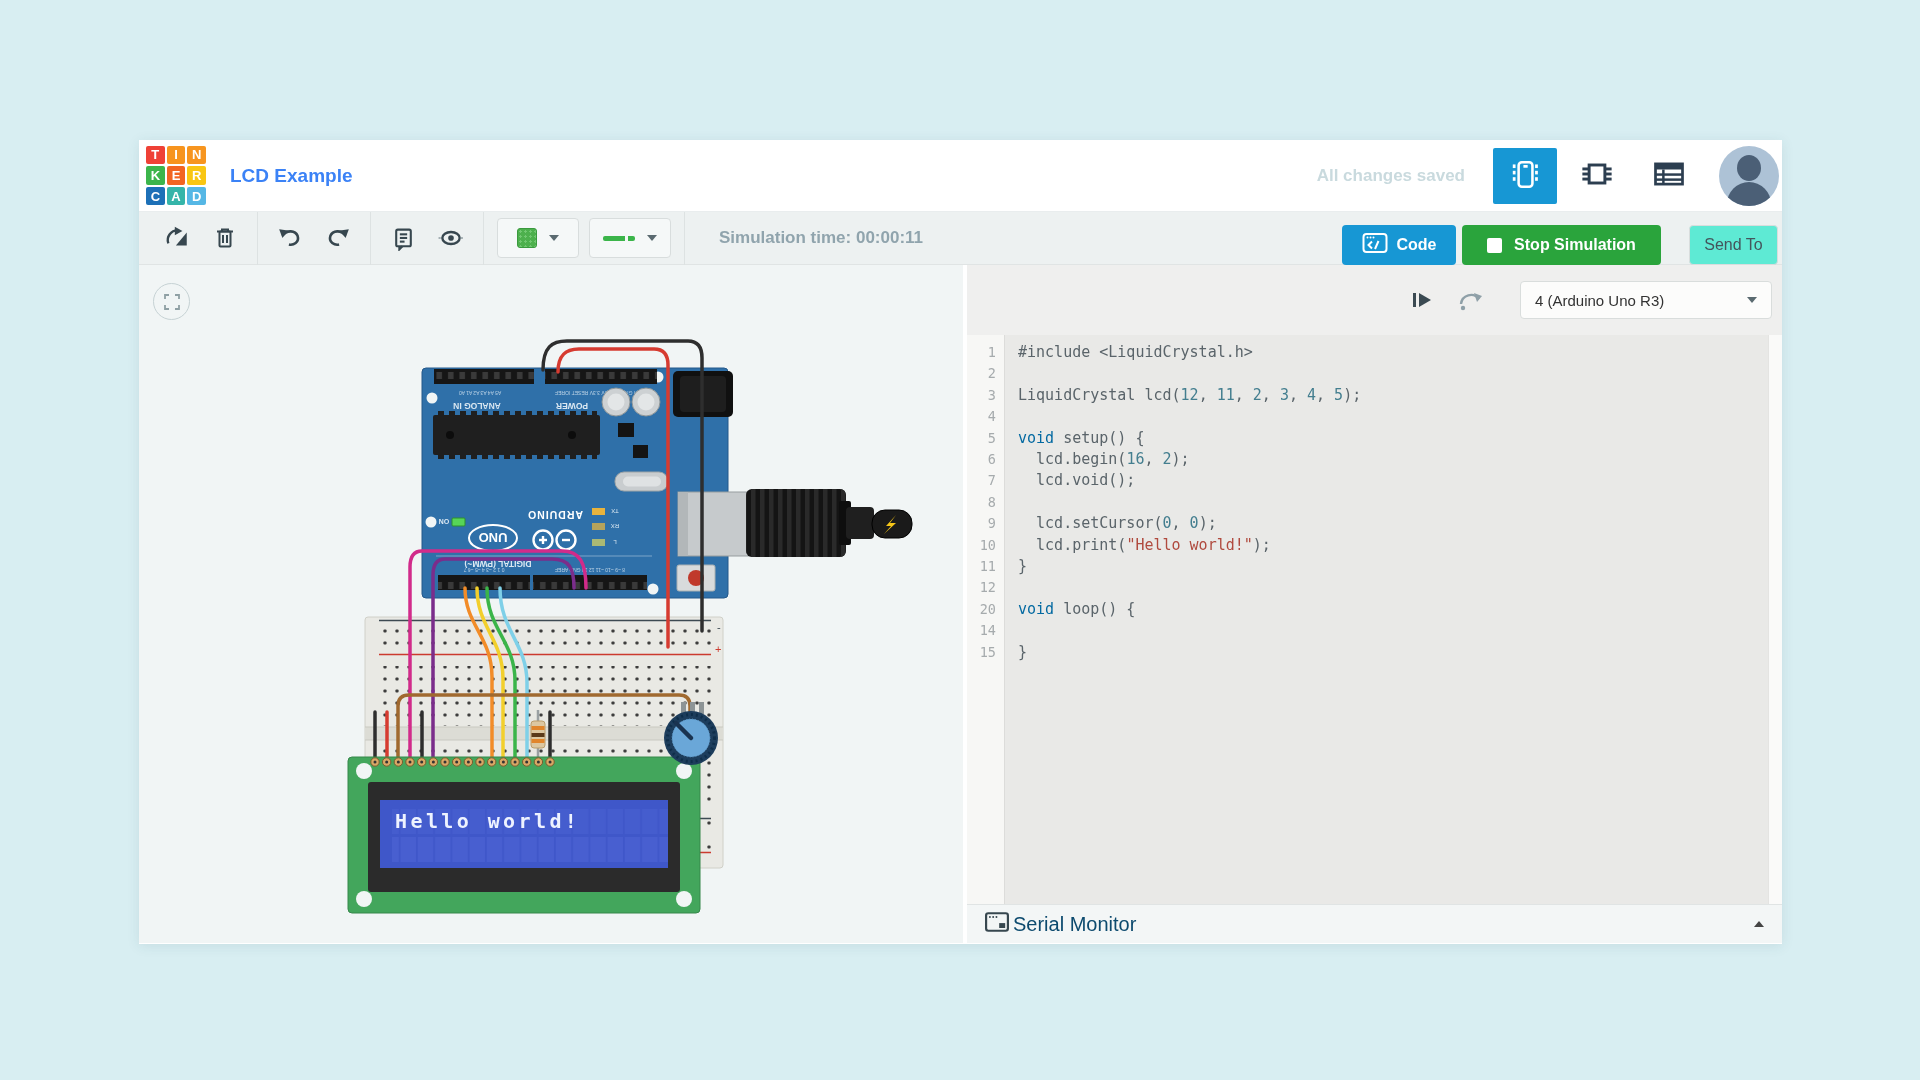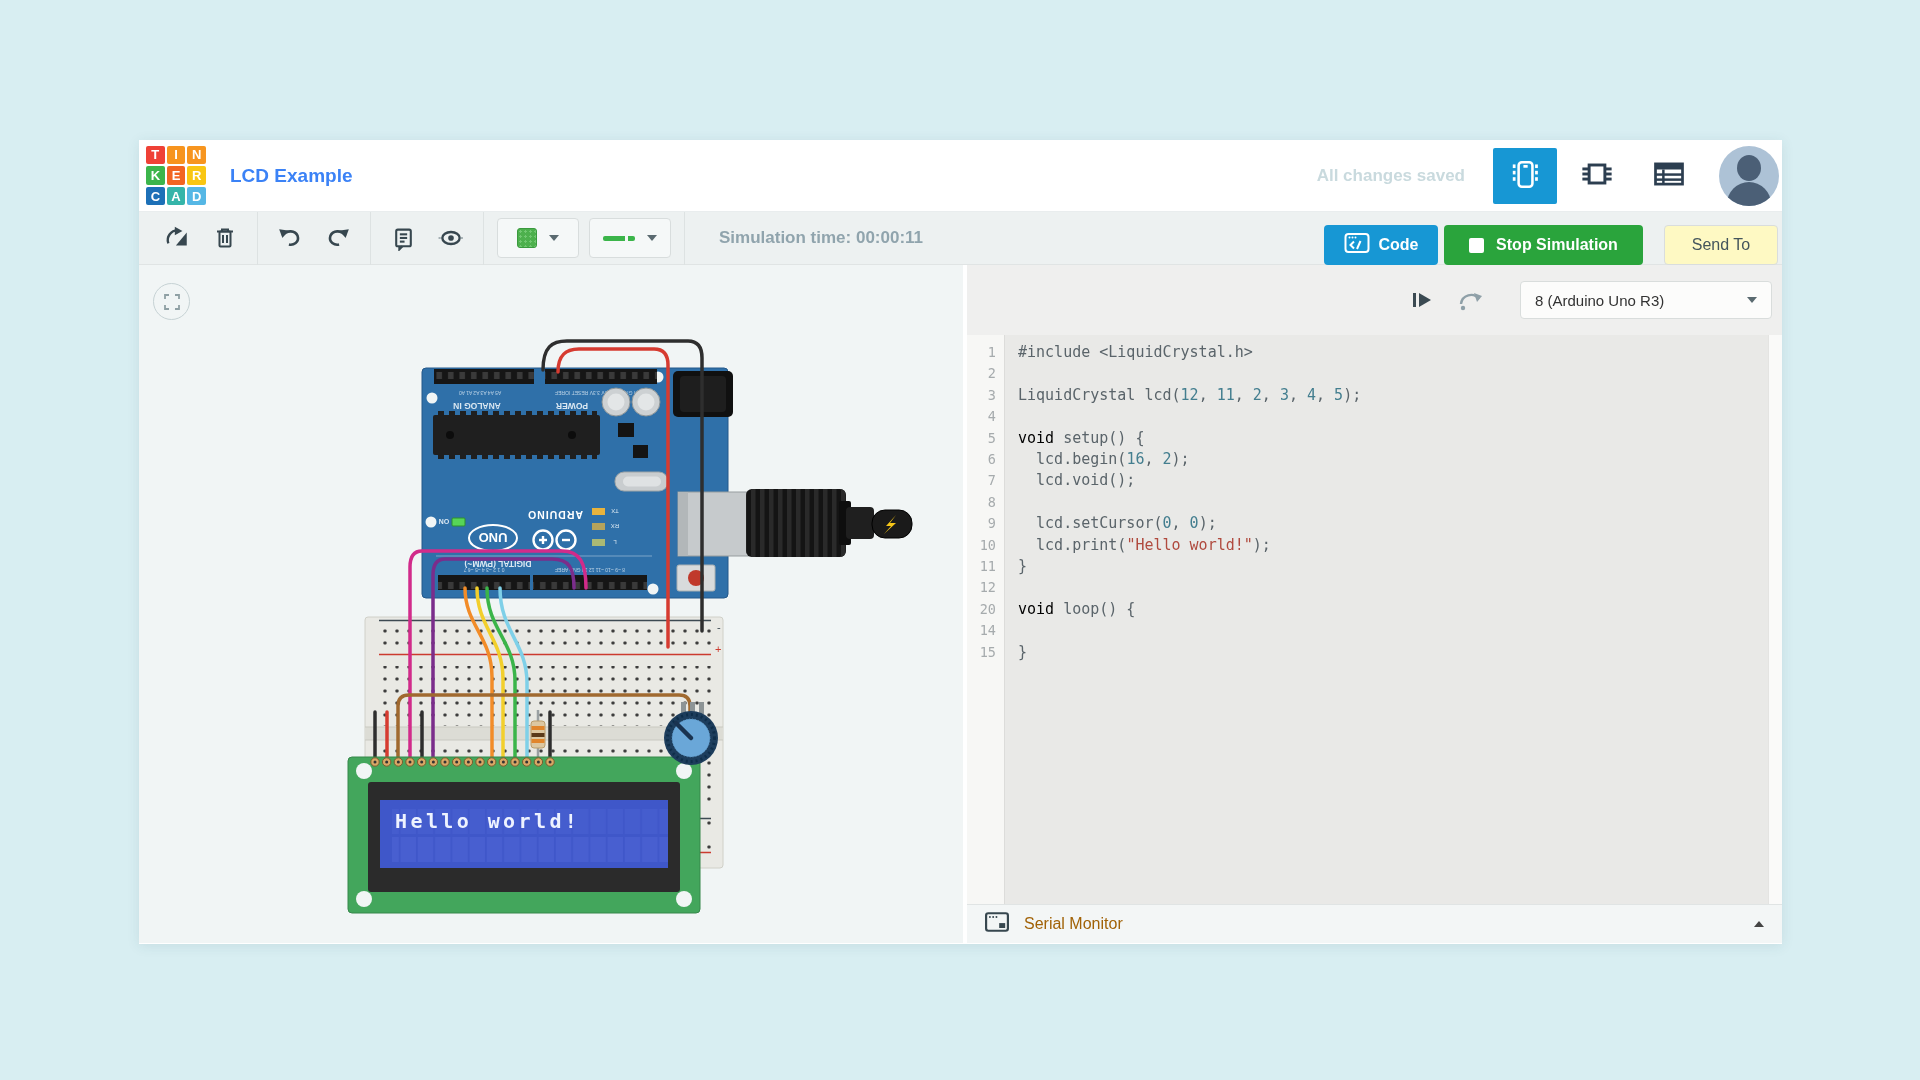--- a/index.html
+++ b/index.html
@@ -46,22 +46,22 @@
            background:linear-gradient(90deg,#3bb54a 0 22px, rgba(0,0,0,0) 22px 25px, #3bb54a 25px 32px); }
   .caret { width:0; height:0; border-left:5px solid transparent; border-right:5px solid transparent;
            border-top:6px solid #5a6a70; }
   .simtime { margin-left:26px; font-size:17px; font-weight:bold; color:#90a4ad; }
   .tbar-right { margin-left:auto; display:flex; align-items:flex-end; }
   .btn { height:40px; border-radius:4px; display:flex; align-items:center; justify-content:center;
          font-size:16px; font-weight:bold; cursor:pointer; }
   .btn-code { width:114px; background:#1797d4; color:#fff; gap:9px; }
   .btn-stop { width:199px; background:#2aa43c; color:#fff; gap:12px; margin-left:6px;margin-top:14px; }
   .stop-sq { width:15px; height:15px; background:#fff; border-radius:2px; }
-  .btn-send { width:114px; background:#fef9c3; border:1px solid #d9dddd; color:#44555c;
-              font-weight:normal; margin-left:21px; margin-right:4px; }
+  .btn-send { width:89px; background:#5eead4; border:1px solid #d9dddd; color:#44555c;
+              font-weight:normal; margin-left:28px; margin-right:4px; }
 
   
   .main { display:flex; height:678px; }
   .canvas { width:824px; position:relative; background:#f1f5f5; }
   .fitbtn { position:absolute; left:14px; top:18px; width:37px; height:37px; border-radius:50%;
             border:1.5px solid #c6d2d4; display:flex; align-items:center; justify-content:center;
             cursor:pointer; z-index:5; }
   .vdiv { width:4px; background:#fff; }
   .codep { flex:1; display:flex; flex-direction:column; background:#efefee; }
   .code-hdr { height:70px; display:flex; align-items:center; justify-content:flex-end;
@@ -75,25 +75,25 @@
   .editor { flex:1; position:relative; background:#e9e9e7; }
   .gutter { position:absolute; left:0; top:0; bottom:0; width:38px; background:#f7f7f5;
             border-right:1px solid #dcdcda; }
   .scrollstrip { position:absolute; right:0; top:0; bottom:0; width:14px; background:#fafaf9;
             border-left:1px solid #e4e4e2; cursor:pointer; }
   .lines { position:absolute; left:0; top:7px; right:15px;
            font-family:"DejaVu Sans Mono", monospace; font-size:15px; line-height:21.4px; }
   .cl { display:flex; }
   .cl .ln { width:38px; padding-right:9px; text-align:right; color:#a6abad; font-size:13.5px; }
   .cl .ct { margin-left:13px; white-space:pre; color:#5a646a; }
-  .c-d { color:#5a646a; } .c-n { color:#437e8f; } .c-s { color:#b04a3e; } .c-k { color:#000000; }
+  .c-d { color:#5a646a; } .c-n { color:#437e8f; } .c-s { color:#b04a3e; } .c-k { color:#0369a1; }
 
   .serialbar { height:39px; border-top:1px solid #e0e4e4; background:#f3f6f6;
                display:flex; align-items:center; padding:0 18px; cursor:pointer; }
-  .serialbar .lbl { margin-left:15px; font-size:16px; color:#a16207; }
+  .serialbar .lbl { margin-left:4px; font-size:20px; color:#0c4a6e; }
   .caret-up { width:0; height:0; border-left:5px solid transparent; border-right:5px solid transparent;
               border-bottom:6px solid #444; margin-left:auto; }
 
   svg text { user-select:none; }
 </style>
 </head>
 <body>
 
 <div class="app">
 
@@ -476,21 +476,21 @@
           </svg>
         </div>
         <div class="ch-ic">
           <svg width="26" height="22" viewBox="0 0 26 22">
             <path d="M3,15 A10,10 0 0 1 21,10" fill="none" stroke="#8fa0a8" stroke-width="2.4"></path>
             <polygon points="16,4 24,7 19,13" fill="#8fa0a8"></polygon>
             <circle cx="5" cy="19" r="2.2" fill="#8fa0a8"></circle>
           </svg>
         </div>
         <div class="boardsel">
-          <span>8 (Arduino Uno R3)</span>
+          <span>4 (Arduino Uno R3)</span>
           <span class="caret"></span>
         </div>
       </div>
 
       <div class="editor">
         <div class="gutter"></div>
         <div class="scrollstrip"></div>
         <div class="lines" id="code-lines">
             <div class="cl">
               <span class="ln">1</span>

